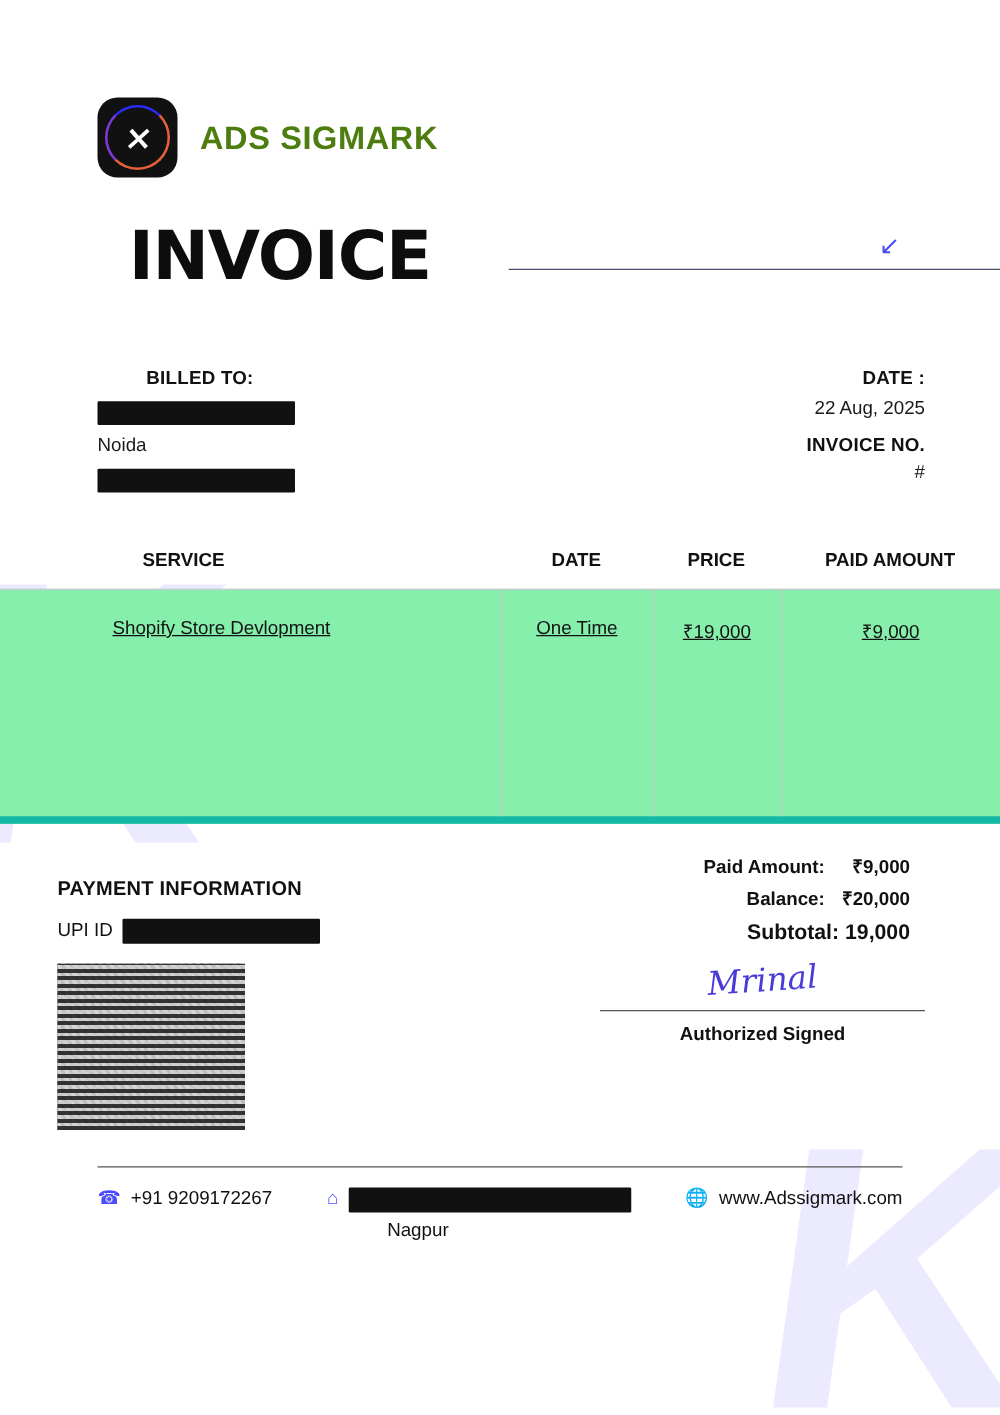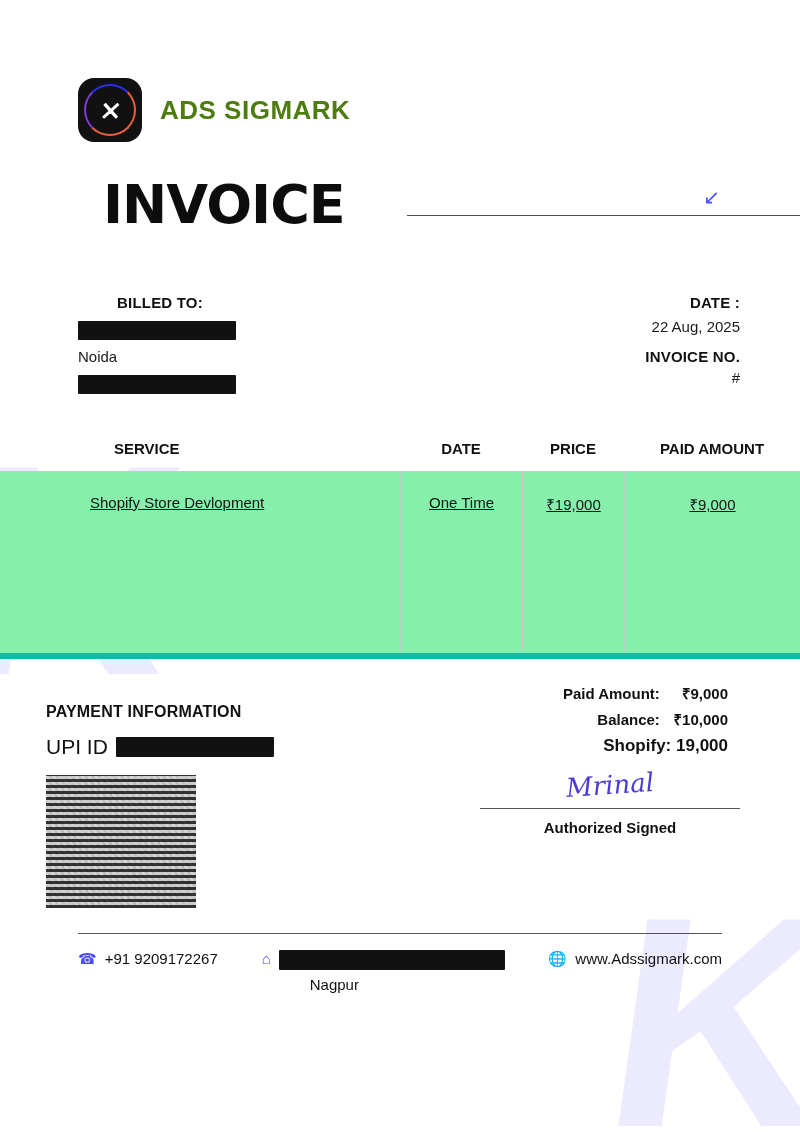--- a/index.html
+++ b/index.html
@@ -184,21 +184,21 @@
   .totals .sub { font-size: 17px; font-weight: 700; }
 
   
   .payment {
     position: relative;
     padding: 6px 0 0 46px;
     margin-top: -64px;
   }
   .pay-title { font-weight: 700; font-size: 16px; letter-spacing: 0.2px; }
   .upi-row { margin-top: 14px; display: flex; align-items: center; gap: 8px; }
-  .upi-label { font-size: 21px; }
+  .upi-label { font-size: 15px; }
   .r-upi { width: 158px; height: 20px; }
   .qr {
     margin-top: 16px;
     width: 150px; height: 133px;
     background-color: #c9c9c9;
     background-image:
       repeating-linear-gradient(0deg, #2a2a2a 0 3px, transparent 3px 6px),
       repeating-linear-gradient(90deg, #2a2a2a 0 3px, transparent 3px 6px),
       repeating-linear-gradient(45deg, #555 0 2px, transparent 2px 5px);
     background-blend-mode: multiply, screen, overlay;
@@ -297,24 +297,24 @@
       </div>
     </div>
 
     <div class="totals">
       <div class="line">
         <span>Paid Amount:</span>
         <span class="val">₹9,000</span>
       </div>
       <div class="line">
         <span>Balance:</span>
-        <span class="val">₹10,000</span>
+        <span class="val">₹20,000</span>
       </div>
       <div class="sub">
-        <span>Shopify:</span>
+        <span>Subtotal:</span>
         <span class="val">19,000</span>
       </div>
     </div>
 
     <div class="payment">
       <div class="pay-title">PAYMENT INFORMATION</div>
       <div class="upi-row">
         <span class="upi-label">UPI ID</span>
         <span class="redacted r-upi"></span>
       </div>

